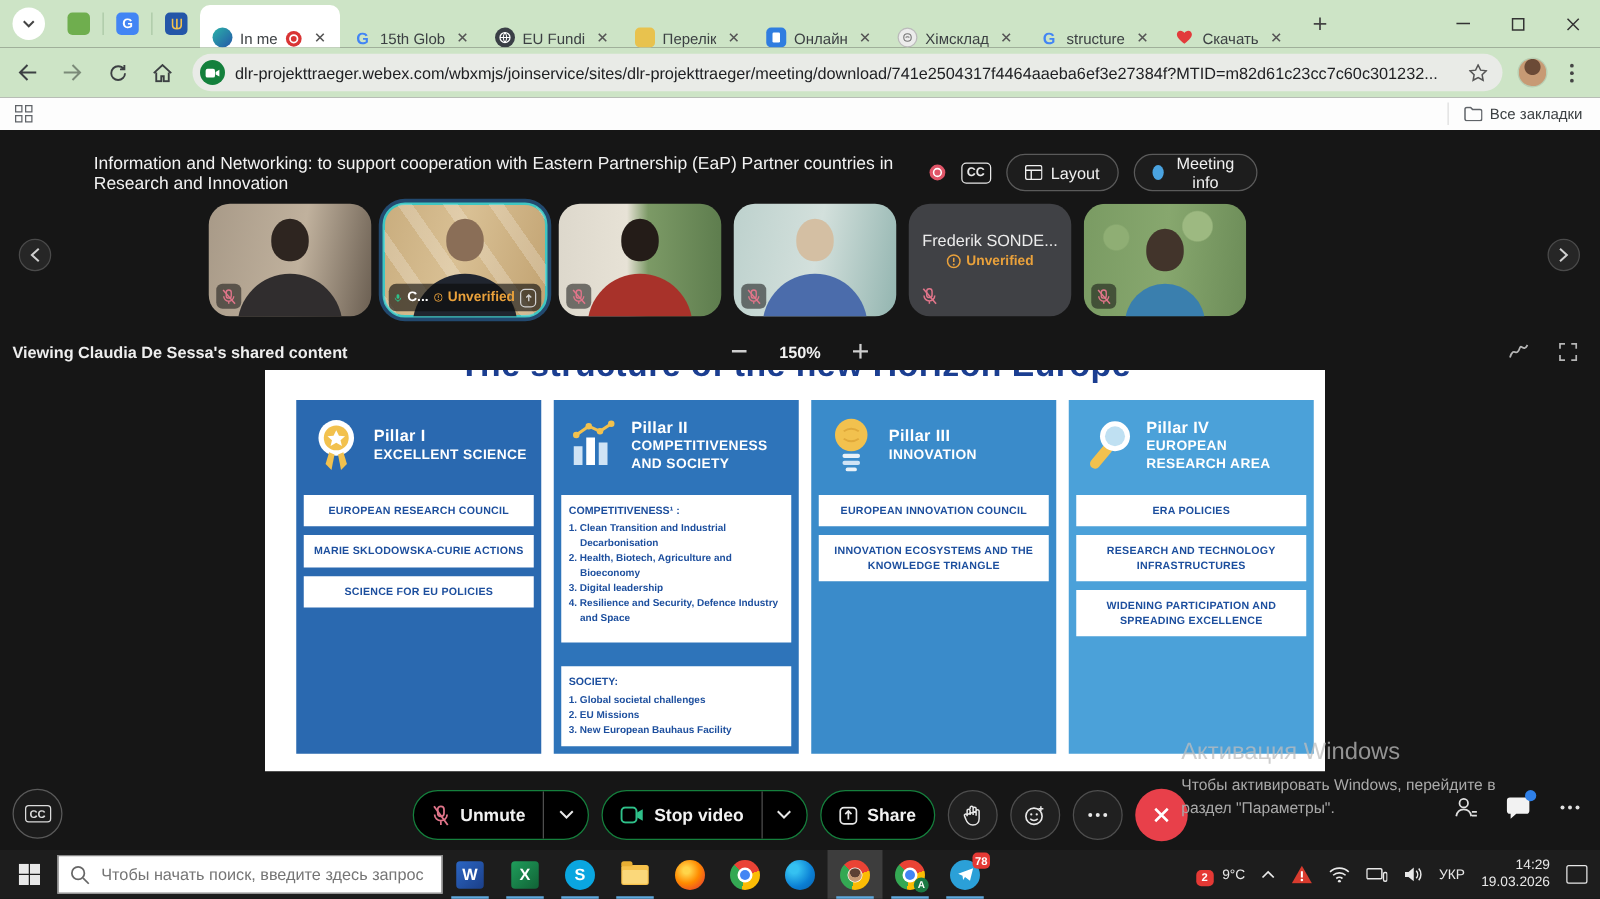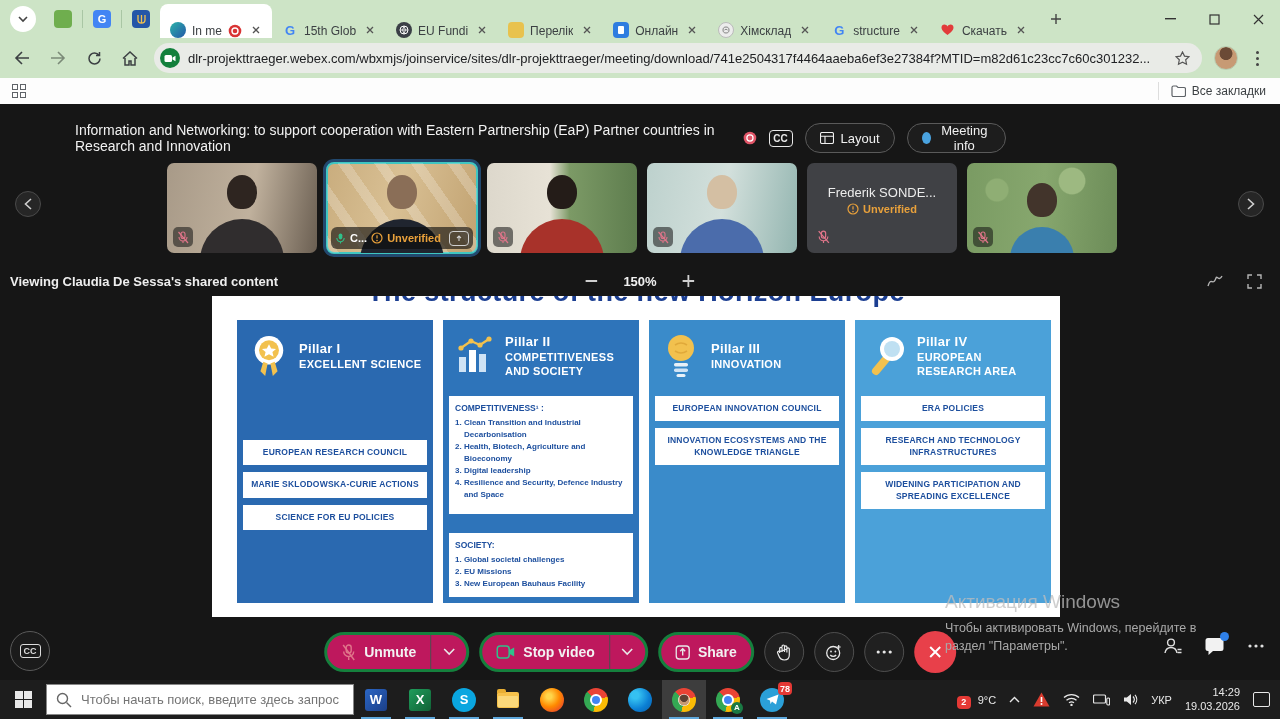--- a/index.html
+++ b/index.html
@@ -44,21 +44,21 @@
   .m-right { margin-left:auto; margin-right:14px; display:flex; align-items:center; gap:12px; }
   .rec-dot { width:18px; height:18px; }
   .cc-badge { min-width:24px; height:17px; border:1.6px solid #e8e8e8; border-radius:4px; color:#e8e8e8; font-size:10px; font-weight:bold; display:flex; align-items:center; justify-content:center; padding:0 2px; }
   .pill-btn { height:30px; border:1px solid #5a5a5a; border-radius:16px; background:#1d1d1d; color:#f0f0f0; font-size:13px; display:flex; align-items:center; gap:7px; padding:0 14px; }
   .info-dot { width:12px; height:12px; border-radius:50% 50% 50% 50%; background:#4aa3e0; }
 
   .filmstrip { position:absolute; left:0; top:56px; width:1280px; height:96px; }
   .strip-arrow { position:absolute; top:31px; width:26px; height:26px; border-radius:50%; background:#262626; border:1px solid #4a4a4a; display:flex; align-items:center; justify-content:center; }
   .strip-arrow.left { left:15px; } .strip-arrow.right { right:16px; }
   .tiles { position:absolute; left:167px; top:3px; display:flex; gap:10px; }
-  .tile { position:relative; width:150px; height:90px; border-radius:7px; overflow:hidden; background:#333; }
+  .tile { position:relative; width:130px; height:90px; border-radius:17px; overflow:hidden; background:#333; }
   .tile.active-speaker { outline:2.5px solid #3fc6c2; outline-offset:-1px; box-shadow:0 0 0 4px rgba(46,116,186,.55); }
   .t1 { background:linear-gradient(100deg,#a89a88 0%,#c0b19d 55%,#6b5f52 100%); }
   .t2 { background:linear-gradient(105deg,#c9ad7e 0%,#d9c094 45%,#c1a271 100%); }
   .t2::before { content:""; position:absolute; inset:0; background:repeating-linear-gradient(55deg, rgba(255,255,255,.22) 0 10px, transparent 10px 30px); }
   .t3 { background:linear-gradient(90deg,#ddd8cc 0%,#e7e2d6 42%,#7c9a66 55%,#5e7d4e 100%); }
   .t4 { background:linear-gradient(100deg,#bdd1cd 0%,#d3e0dc 50%,#93b5b0 100%); }
   .t5 { background:#404145; }
   .t6 { background:radial-gradient(circle at 20% 30%, #8fae74 8%, transparent 9%), radial-gradient(circle at 70% 20%, #9db981 10%, transparent 11%), linear-gradient(95deg,#7a9b63 0%,#87a76e 50%,#6c8c58 100%); }
   .person { position:absolute; left:0; right:0; bottom:0; top:0; }
   .person .head { position:absolute; top:12px; left:50%; transform:translateX(-50%); width:30px; height:34px; border-radius:50% 50% 46% 46%; }
@@ -83,21 +83,21 @@
   .zoom-ctrl { position:absolute; left:50%; transform:translateX(-50%); display:flex; align-items:center; gap:26px; }
   .zoom-level { color:#f0f0f0; font-size:13px; font-weight:bold; }
   .cb-icons { margin-left:auto; margin-right:18px; display:flex; align-items:center; gap:24px; }
 
   
   .slide { position:absolute; left:212px; top:192px; width:848px; height:321px; background:#ffffff; }
   .slide-title-clip { height:11px; overflow:hidden; text-align:center; }
   .slide-title { font-size:27px; font-weight:bold; color:#1b3e91; margin-top:-19px; letter-spacing:.4px; }
   .pillars { display:flex; gap:10px; padding:13px 9px 0 25px; }
   .pillar { width:196px; height:283px; display:flex; flex-direction:column; color:#fff; }
-  .p1 { background:#2a69b0;gap:44px; } .p2 { background:#2e74ba; } .p3 { background:#3a8bca; } .p4 { background:#4ba1d9;justify-content:flex-end; }
+  .p1 { background:#2a69b0; } .p2 { background:#2e74ba; } .p3 { background:#3a8bca; } .p4 { background:#4ba1d9;justify-content:flex-end; }
   .pillar-head { display:flex; align-items:center; gap:8px; padding:10px 8px 8px 10px; min-height:70px; }
   .pillar-icon { flex:0 0 44px; display:flex; align-items:center; justify-content:center; }
   .pillar-label { font-size:13px; font-weight:bold; letter-spacing:.3px; }
   .pillar-title { font-size:11px; font-weight:bold; line-height:1.25; margin-top:2px; letter-spacing:.3px; }
   .pillar-body { flex:1; display:flex; flex-direction:column; gap:7px; padding:6px 6px 0 6px; }
   .pbox { background:#fff; color:#1d4f9e; font-size:8.5px; font-weight:bold; text-align:center; padding:7px 4px; line-height:1.35; letter-spacing:.2px; }
   .plist { background:#fff; color:#1d4f9e; font-size:8px; padding:6px 6px; line-height:1.5; text-align:left; }
   .plist .lh { font-weight:bold; font-size:8.5px; margin-bottom:2px; }
   .plist .li { padding-left:9px; text-indent:-9px; font-weight:700; }
   .plist.l1 { min-height:118px; } .plist.l2 { min-height:64px; margin-top:12px; }
@@ -105,21 +105,21 @@
   
   .watermark { position:absolute; left:945px; top:487px; z-index:30; pointer-events:none; }
   .wm-big { font-size:19px; color:rgba(190,190,190,.75); }
   .wm-small { font-size:12.5px; color:#a9a9a9; line-height:1.45; margin-top:6px; }
 
   
   .controls { position:absolute; left:0; top:522px; width:1280px; height:50px; display:flex; align-items:center; }
   .cc-circle { position:absolute; left:10px; top:5px; width:40px; height:40px; border-radius:50%; border:1px solid #5a5a5a; background:#1b1b1b; display:flex; align-items:center; justify-content:center; }
   .cc-inner { border:1.4px solid #dcdcdc; border-radius:3px; color:#dcdcdc; font-size:9px; font-weight:bold; padding:1px 3px; }
   .ctrl-center { position:absolute; left:50%; top:5px; transform:translateX(-50%); display:flex; align-items:center; gap:10px; }
-  .split-pill { display:flex; align-items:center; height:40px; background:#be185d; border:3px solid #15803d; border-radius:20px; overflow:hidden; }
+  .split-pill { display:flex; align-items:center; height:40px; background:#000000; border:1px solid #15803d; border-radius:20px; overflow:hidden; }
   .split-main { display:flex; align-items:center; gap:8px; padding:0 14px; height:100%; color:#f2f2f2; font-size:14px; font-weight:bold; }
   .split-arrow { width:36px; height:100%; border-left:1px solid #4e4e4e; display:flex; align-items:center; justify-content:center; }
   .round-btn { width:40px; height:40px; border-radius:50%; background:#202020; border:1px solid #4e4e4e; display:flex; align-items:center; justify-content:center; }
   .leave-btn { width:42px; height:42px; border-radius:50%; background:#e8404a; border:none; display:flex; align-items:center; justify-content:center; }
   .ctrl-right { position:absolute; right:16px; top:10px; display:flex; align-items:center; gap:22px; }
   .chat-wrap { position:relative; }
   .chat-dot { position:absolute; right:-3px; top:-4px; width:9px; height:9px; border-radius:50%; background:#2f80e8; }
 
   
   .taskbar { position:absolute; left:0; top:680px; width:1280px; height:39px; background:#1d1d1d; display:flex; align-items:center; }

